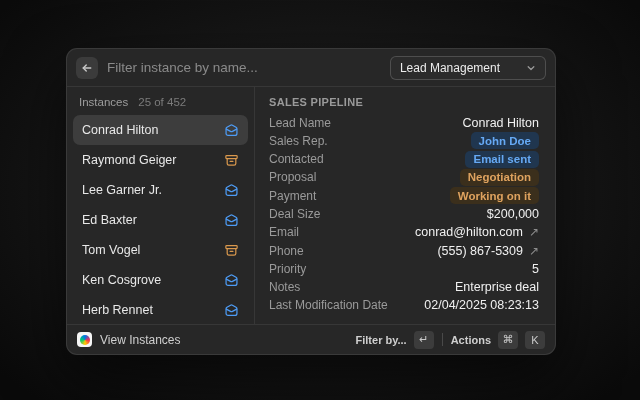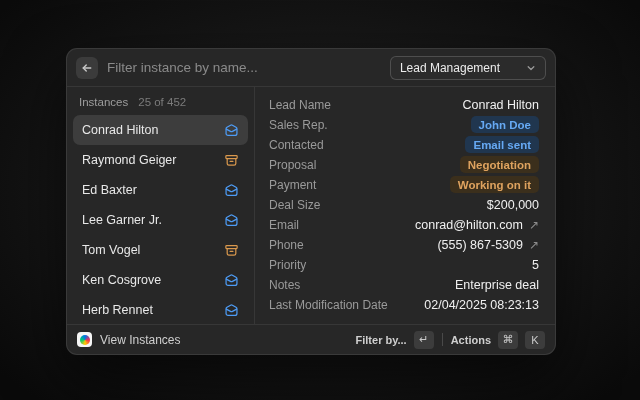--- a/index.html
+++ b/index.html
@@ -132,30 +132,30 @@
             <span class="name">Raymond Geiger</span>
             <span class="item-icon icon-orange">
               <svg width="15" height="15" viewBox="0 0 16 16" fill="none" stroke="currentColor" stroke-width="1.3" stroke-linecap="round" stroke-linejoin="round">
                 <rect x="2" y="2.7" width="12" height="3.2" rx="0.8"></rect>
                 <path d="M3.4 6.2v5c0 1 .8 1.8 1.8 1.8h5.6c1 0 1.8-.8 1.8-1.8v-5"></path>
                 <path d="M6.5 9h3"></path>
               </svg>
             </span>
           </div>
           <div class="list-item">
+            <span class="name">Lee Garner Jr.</span>
+            <span class="item-icon icon-blue">
+              <svg width="15" height="15" viewBox="0 0 16 16" fill="none" stroke="currentColor" stroke-width="1.3" stroke-linecap="round" stroke-linejoin="round">
+                <path d="M2.2 6.2c0-.7.37-1.34.97-1.68l3.85-2.17a2 2 0 0 1 1.96 0l3.85 2.17c.6.34.97.98.97 1.68v5c0 1.17-.95 2.1-2.1 2.1H4.3c-1.15 0-2.1-.93-2.1-2.1z"></path>
+                <path d="M2.5 6.5l4.4 2.45c.7.39 1.5.39 2.2 0l4.4-2.45"></path>
+              </svg>
+            </span>
+          </div>
+          <div class="list-item">
             <span class="name">Ed Baxter</span>
-            <span class="item-icon icon-blue">
-              <svg width="15" height="15" viewBox="0 0 16 16" fill="none" stroke="currentColor" stroke-width="1.3" stroke-linecap="round" stroke-linejoin="round">
-                <path d="M2.2 6.2c0-.7.37-1.34.97-1.68l3.85-2.17a2 2 0 0 1 1.96 0l3.85 2.17c.6.34.97.98.97 1.68v5c0 1.17-.95 2.1-2.1 2.1H4.3c-1.15 0-2.1-.93-2.1-2.1z"></path>
-                <path d="M2.5 6.5l4.4 2.45c.7.39 1.5.39 2.2 0l4.4-2.45"></path>
-              </svg>
-            </span>
-          </div>
-          <div class="list-item">
-            <span class="name">Lee Garner Jr.</span>
             <span class="item-icon icon-blue">
               <svg width="15" height="15" viewBox="0 0 16 16" fill="none" stroke="currentColor" stroke-width="1.3" stroke-linecap="round" stroke-linejoin="round">
                 <path d="M2.2 6.2c0-.7.37-1.34.97-1.68l3.85-2.17a2 2 0 0 1 1.96 0l3.85 2.17c.6.34.97.98.97 1.68v5c0 1.17-.95 2.1-2.1 2.1H4.3c-1.15 0-2.1-.93-2.1-2.1z"></path>
                 <path d="M2.5 6.5l4.4 2.45c.7.39 1.5.39 2.2 0l4.4-2.45"></path>
               </svg>
             </span>
           </div>
           <div class="list-item">
             <span class="name">Tom Vogel</span>
             <span class="item-icon icon-orange">
@@ -181,20 +181,21 @@
               <svg width="15" height="15" viewBox="0 0 16 16" fill="none" stroke="currentColor" stroke-width="1.3" stroke-linecap="round" stroke-linejoin="round">
                 <path d="M2.2 6.2c0-.7.37-1.34.97-1.68l3.85-2.17a2 2 0 0 1 1.96 0l3.85 2.17c.6.34.97.98.97 1.68v5c0 1.17-.95 2.1-2.1 2.1H4.3c-1.15 0-2.1-.93-2.1-2.1z"></path>
                 <path d="M2.5 6.5l4.4 2.45c.7.39 1.5.39 2.2 0l4.4-2.45"></path>
               </svg>
             </span>
           </div>
         </div>
     </div>
     <div class="divider-v"></div>
     <div class="detail-pane">
+      <div class="section-title">SALES PIPELINE</div>
       <div class="detail-rows" id="detail-rows">
           <div class="detail-row">
             <span class="label">Lead Name</span>
             <span class="value">
               <span>Conrad Hilton</span>
             </span>
           </div>
           <div class="detail-row">
             <span class="label">Sales Rep.</span>
             <span class="value">

